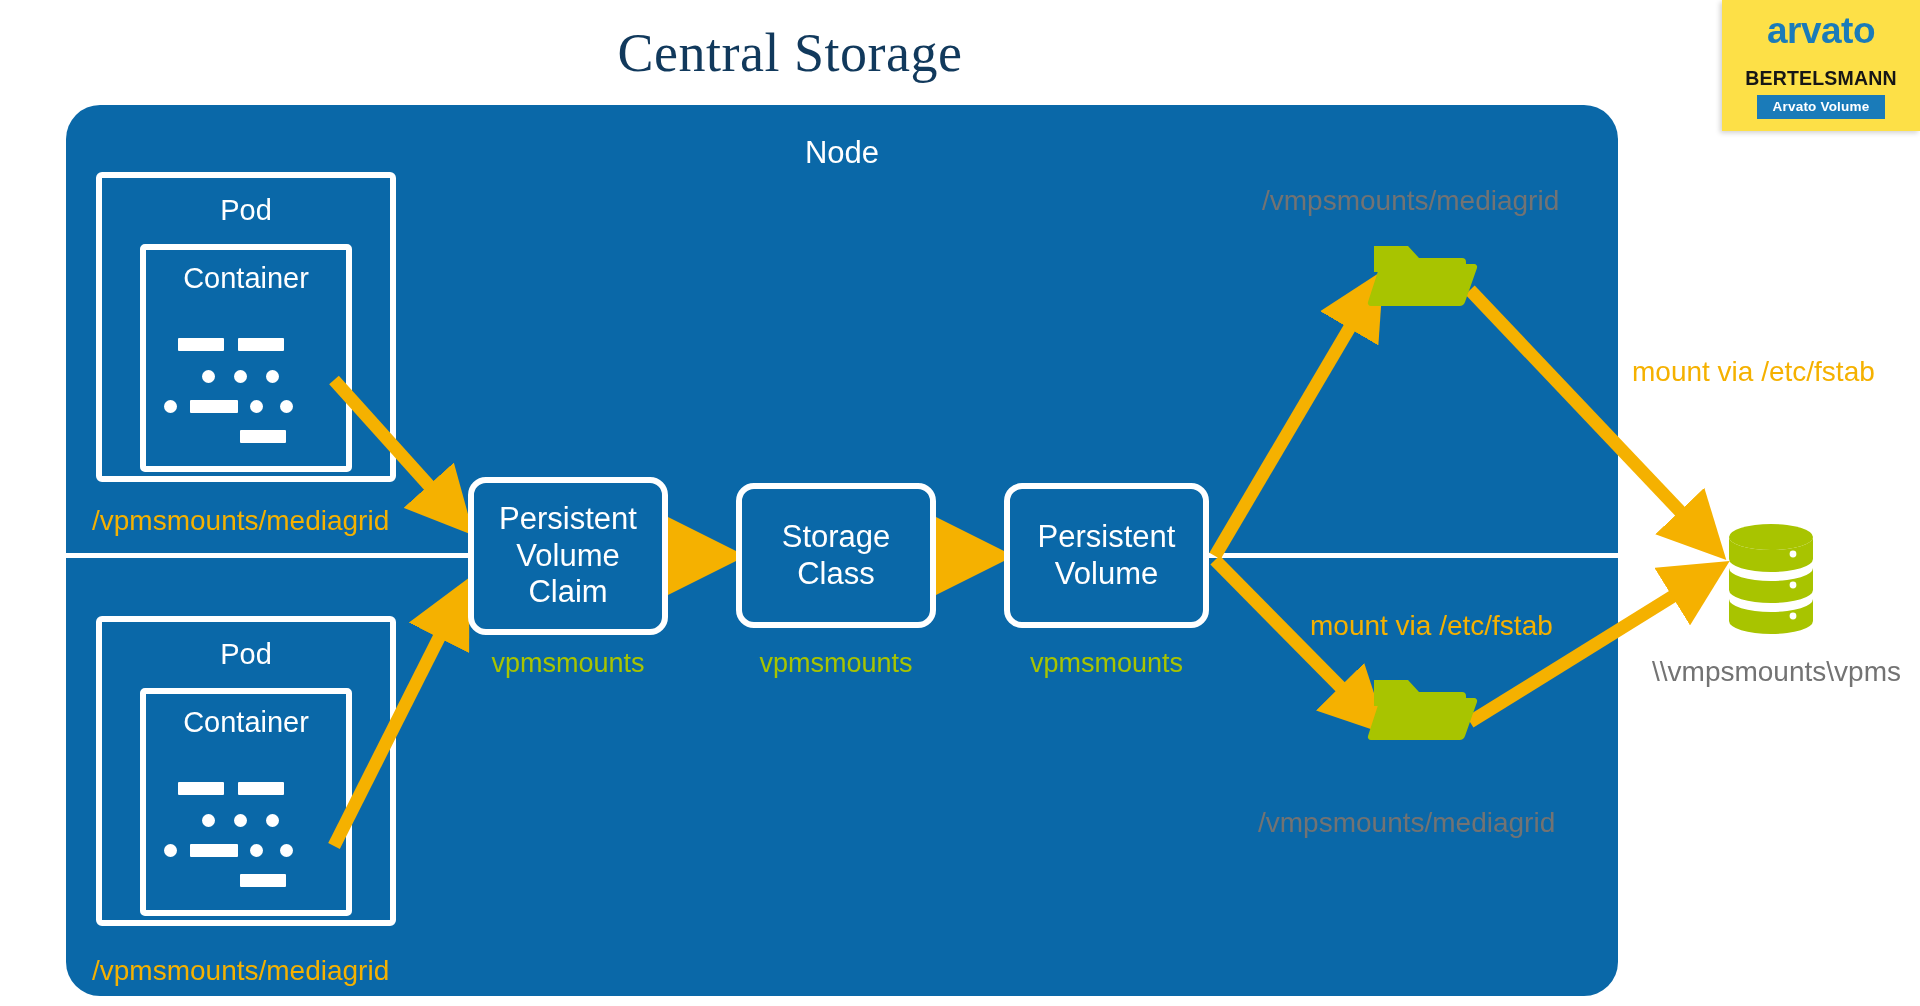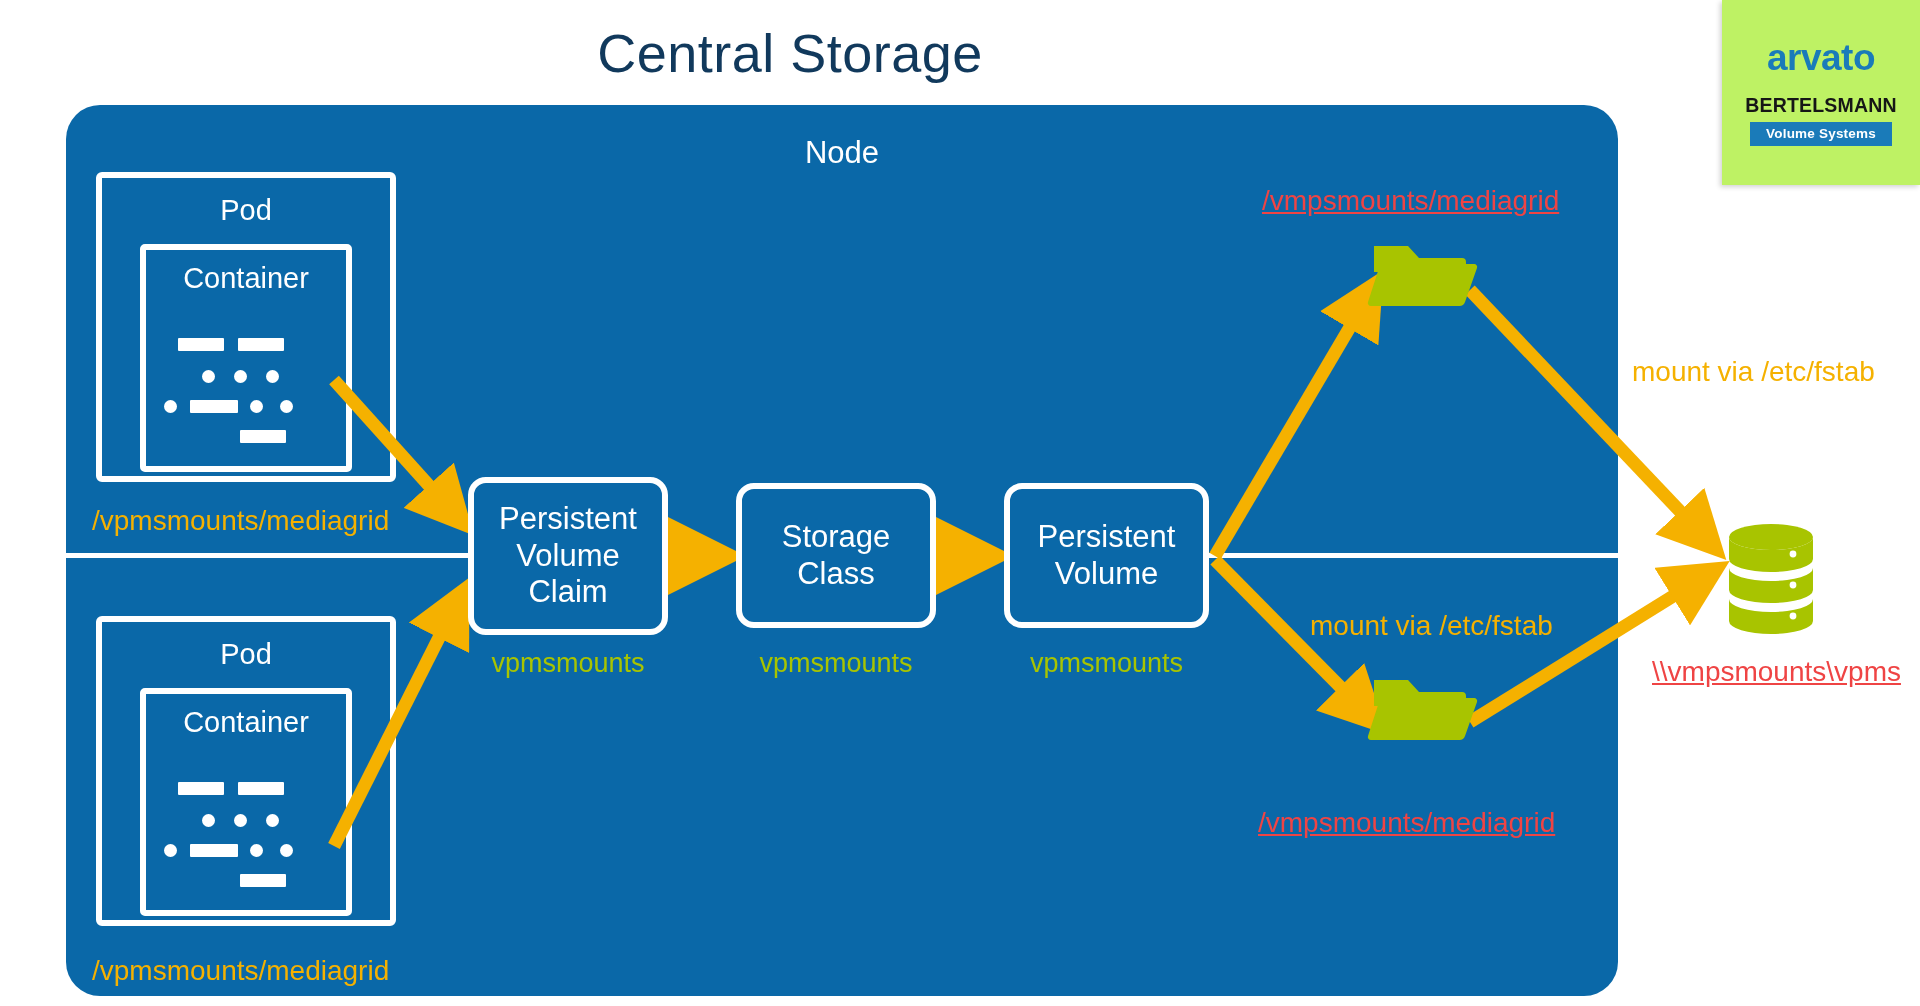--- a/index.html
+++ b/index.html
@@ -20,33 +20,33 @@
 
   
   #slide-title {
     position: absolute;
     left: 0;
     top: 22px;
     width: 1580px;
     text-align: center;
     font-size: 54px;
     color: #11395c;
-    font-family: Liberation Sans, sans-serif;
+    font-family: Liberation Serif, serif;
     font-weight: 400;
     letter-spacing: 0.5px;
   }
 
   
   #logo-card {
     position: absolute;
     left: 1722px;
     top: 0px;
     width: 198px;
-    height: 185px;
-    background: #bef264;
+    height: 131px;
+    background: #fde047;
     box-shadow: -2px 2px 5px rgba(0,0,0,0.18);
     display: flex;
     flex-direction: column;
     align-items: center;
     justify-content: center;
   }
   #logo-wordmark {
     font-size: 37px;
     font-weight: bold;
     color: #1a7bb9;
@@ -187,25 +187,24 @@
     white-space: nowrap;
   }
   #mount-top    { left: 92px; top: 505px; }
   #mount-bottom { left: 92px; top: 955px; }
   #fstab-top    { left: 1632px; top: 356px; }
   #fstab-bottom { left: 1310px; top: 610px; }
 
   
   .label-green {
     position: absolute;
-    color: #ef4444;
+    color: #737373;
     font-size: 28px;
     z-index: 7;
     white-space: nowrap;
-    text-decoration: underline;
   }
   #folder-label-top    { left: 1262px; top: 185px; }
   #folder-label-bottom { left: 1258px; top: 807px; }
   #db-label            { left: 1652px; top: 656px; }
 
   
   #arrow-layer {
     position: absolute;
     left: 0; top: 0;
     width: 1920px; height: 1006px;
@@ -330,16 +329,16 @@
   <div class="label-green" id="folder-label-top">/vmpsmounts/mediagrid</div>
   <div class="label-green" id="folder-label-bottom">/vmpsmounts/mediagrid</div>
   <div class="label-green" id="db-label">\\vmpsmounts\vpms</div>
 
   <div class="mount-label-orange" id="fstab-top">mount via /etc/fstab</div>
   <div class="mount-label-orange" id="fstab-bottom">mount via /etc/fstab</div>
 
   <div id="logo-card">
     <div id="logo-wordmark">arvato</div>
     <div id="logo-parent">BERTELSMANN</div>
-    <div id="logo-unit">Volume Systems</div>
+    <div id="logo-unit">Arvato Volume</div>
   </div>
 
 </div>
 
 </body></html>

